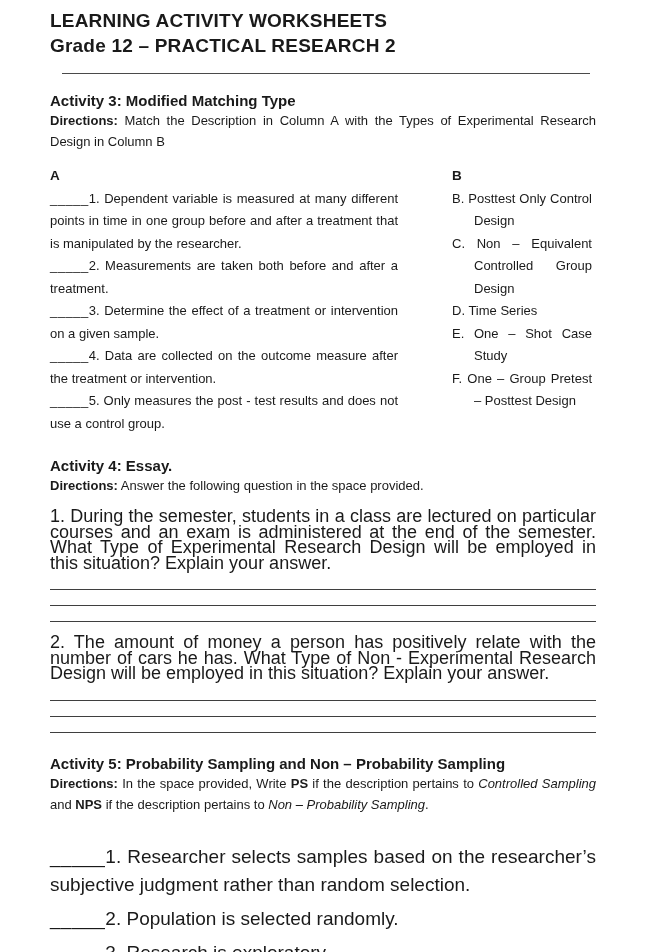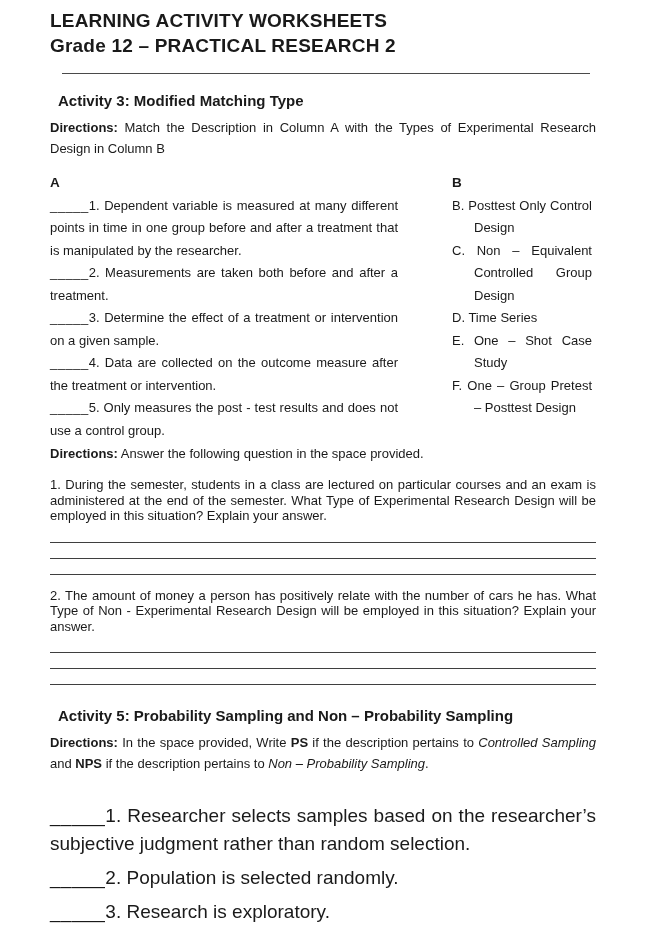--- a/index.html
+++ b/index.html
@@ -9,37 +9,37 @@
   }
   .page { padding:8px 52px 0 50px; width:546px; }
 
   .doc-title { font-size:19px; font-weight:bold; line-height:25px; margin:0; letter-spacing:0.2px; }
 
   .header-divider {
     margin:15px 0 0 12px; width:528px; height:0;
     border-bottom:1.6px solid #4a4a4a;
   }
 
-  .activity-heading { font-size:15px; font-weight:bold; line-height:17px; margin:8px; }
+  .activity-heading { font-size:15px; font-weight:bold; line-height:17px; margin:0; }
   .a3-heading { margin-top:18px; }
   .directions { font-size:13px; line-height:21px; margin:1px 0 0; text-align:justify; }
   .directions b { font-weight:bold; }
 
   
   .match { display:flex; margin-top:13px; font-size:13px; }
   .col-a { width:348px; }
   .col-b { width:140px; margin-left:54px; }
   .col-header { text-align:center; font-weight:bold; font-size:13.5px; margin:0 0 7px; }
   .col-a p { margin:0; text-align:justify; line-height:22.5px; }
   .col-b p { margin:0; text-align:justify; line-height:22.5px; padding-left:22px; text-indent:-22px; }
   .blank { letter-spacing:0.5px; }
 
   
   .a4-heading { margin-top:22px; }
-  .essay-q { font-size:13px; line-height:15.5px; text-align:justify; margin:13px 0 0; }
+  .essay-q { font-size:18px; line-height:15.5px; text-align:justify; margin:13px 0 0; }
   .answer-lines { margin-top:3px; }
   .answer-line { height:15px; border-bottom:1.2px solid #3f3f3f; }
 
   
   .a5-heading { margin-top:22px; }
   .seg-b { font-weight:bold;margin-top:21px; }
   .seg-i { font-style:italic; }
   .sampling-item { font-size:19px; line-height:28px; text-align:justify; margin:6px 0 0; }
   .sampling-item.first { margin-top:28px; }
 </style>
@@ -68,20 +68,21 @@
     <div class="col-b">
       <p class="col-header">B</p>
       <p><span>B.</span> <span>Posttest Only Control Design</span></p>
       <p><span>C.</span> <span>Non – Equivalent Controlled Group Design</span></p>
       <p><span>D.</span> <span>Time Series</span></p>
       <p><span>E.</span> <span>One – Shot Case Study</span></p>
       <p><span>F.</span> <span>One – Group Pretest – Posttest Design</span></p>
     </div>
   </div>
 
+  <h2 class="activity-heading a4-heading">Activity 4: Essay.</h2>
   <p class="directions"><b>Directions:</b> <span>Answer the following question in the space provided.</span></p>
 
   <p class="essay-q">1. During the semester, students in a class are lectured on particular courses and an exam is administered at the end of the semester. What Type of Experimental Research Design will be employed in this situation? Explain your answer.</p>
   <div class="answer-lines">
     <div class="answer-line"></div>
     <div class="answer-line"></div>
     <div class="answer-line"></div>
   </div>
 
   <p class="essay-q">2.  The amount of money a person has positively relate with the number of cars he has. What Type of Non - Experimental Research Design will be employed in this situation? Explain your answer.</p>

